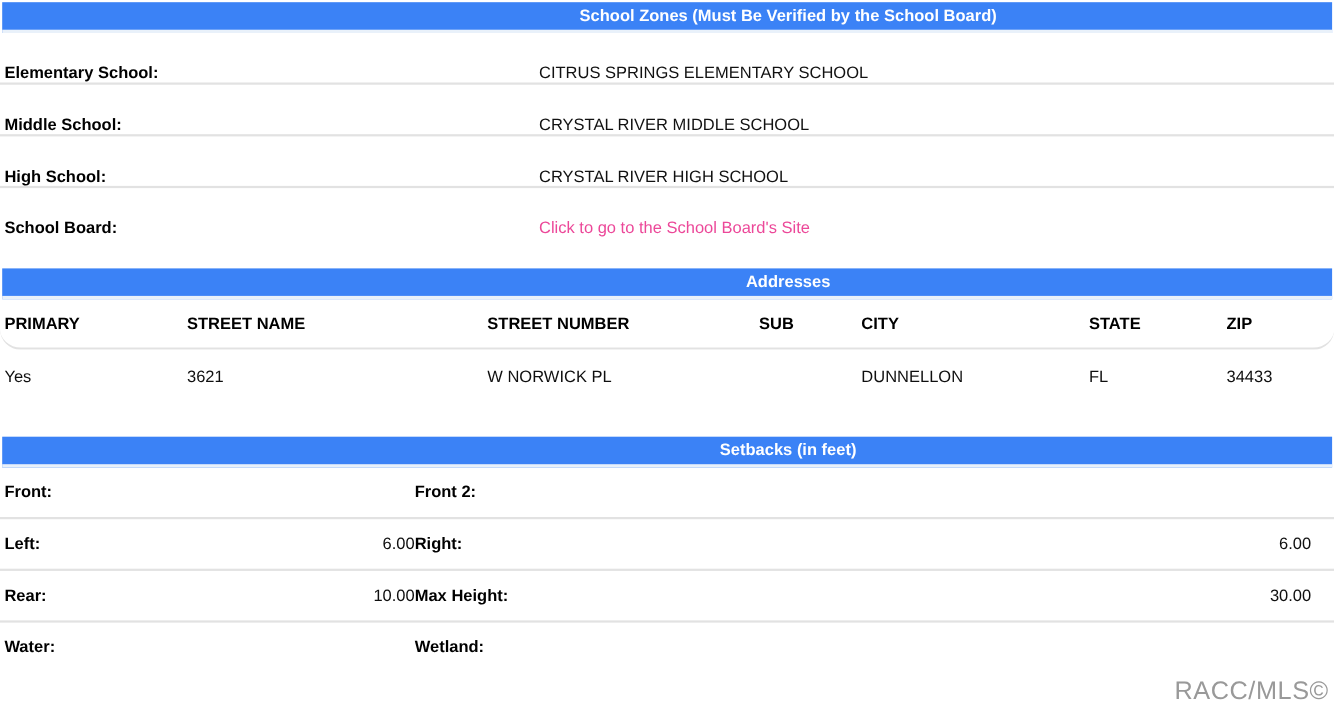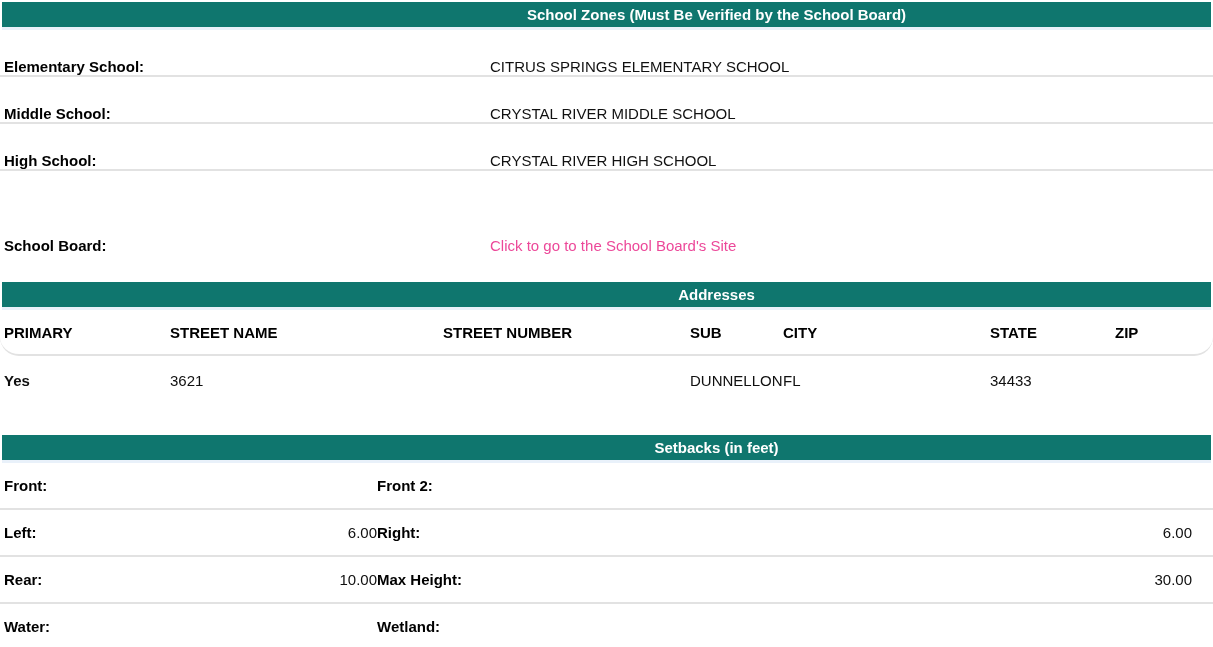--- a/index.html
+++ b/index.html
@@ -4,50 +4,50 @@
 <style>
   * { box-sizing: border-box; }
   html, body { margin: 0; padding: 0; }
   body {
     width: 1213px; height: 647px; overflow: hidden;
     background: #ffffff;
     font-family: "Liberation Sans", sans-serif;
     font-size: 15px; color: #0f0f0f;
   }
   .bar {
-    margin: 0 2px; height: 28px; background: #0f766e;
+    margin: 0 2px; height: 28px; background: #3b82f6;
     border-bottom: 3px solid #e9f1fa;
     display: flex; align-items: center;
   }
   .bar.first { margin-top: 2px; }
   .bar-title {
     margin-left: 220px; flex: 1; text-align: center;
     color: #ffffff; font-weight: bold; font-size: 15px; line-height: 28px;
     white-space: nowrap;
   }
   
   .zrow {
     height: 47px; border-bottom: 2px solid #e2e2e2;
     display: flex; align-items: flex-end; padding-left: 4px;
   }
-  .zrow.last { border-bottom: none; height: 45px; margin-top: 38px; }
+  .zrow.last { border-bottom: none; height: 45px; }
   .zlabel { width: 486px; flex: none; font-weight: bold; color: #000; }
   .zvalue { color: #111; }
   a.site-link { color: #ec4899; text-decoration: none; cursor: pointer; }
   
   .sec-addresses { margin-top: 28px; }
   .addr-grid {
     display: grid;
     grid-template-columns: 166px 273px 247px 93px 207px 125px 98px;
     padding-left: 4px; align-items: center; border-radius: 19px;
   }
   .addr-head { height: 46px; border-bottom: 2px solid #e2e2e2; }
   .addr-head .cell { font-weight: bold; color: #000; }
   .addr-row { height: 48px; }
-  .addr-row .cell.primary { font-weight: bold; }
+  .addr-row .cell.primary { font-weight: normal; }
   .cell { white-space: nowrap; overflow: hidden; }
   
   .sec-setbacks { margin-top: 31px; }
   .sb-grid {
     display: grid;
     grid-template-columns: 166px 207px 248px 567px;
     padding-left: 4px; height: 47px; align-items: center;
     border-bottom: 2px solid #e2e2e2;
   }
   .sb-grid.last { border-bottom: none; height: 45px; }
@@ -99,20 +99,21 @@
     <div class="cell">STREET NUMBER</div>
     <div class="cell">SUB</div>
     <div class="cell">CITY</div>
     <div class="cell">STATE</div>
     <div class="cell">ZIP</div>
   </div>
 
   <div class="addr-grid addr-row">
     <div class="cell primary">Yes</div>
     <div class="cell">3621</div>
+    <div class="cell">W NORWICK PL</div>
     <div class="cell"></div>
     <div class="cell">DUNNELLON</div>
     <div class="cell">FL</div>
     <div class="cell">34433</div>
   </div>
 </div>
 
 <div class="section sec-setbacks">
   <div class="bar">
     <div class="bar-title">Setbacks (in feet)</div>

